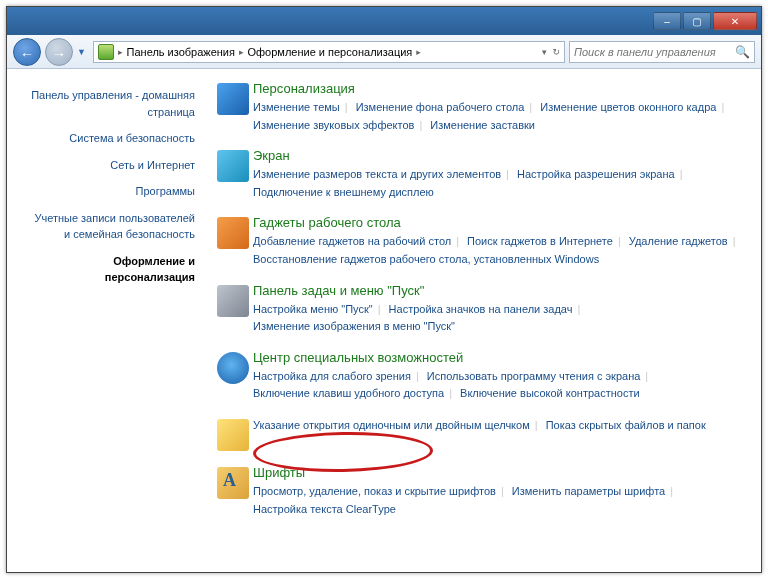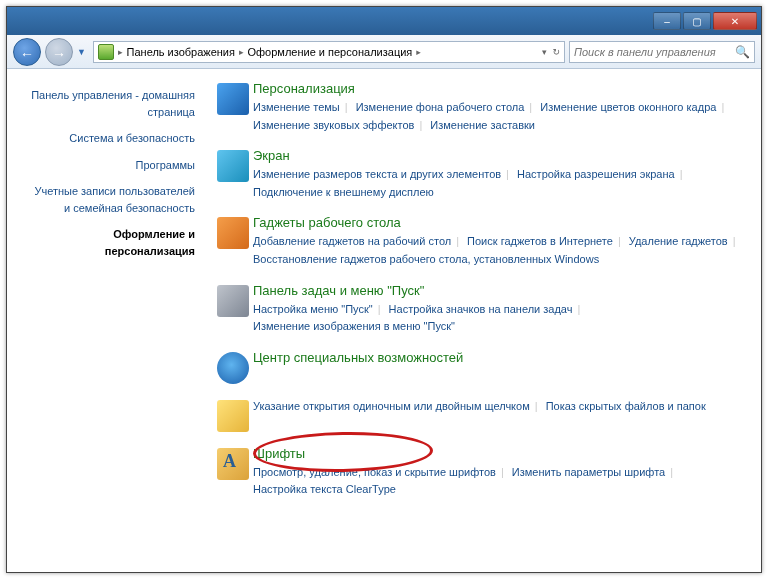--- a/index.html
+++ b/index.html
@@ -98,20 +98,21 @@
     <div class="search">
       <input placeholder="Поиск в панели управления" style="">
       <span class="mag">🔍</span>
     </div>
   </div>
 
   <div class="body">
     <div class="sidebar" id="sidebar">
       <span class="home">Панель управления - домашняя страница</span>
     <a>Система и безопасность</a>
+        <a>Сеть и Интернет</a>
         <a>Программы</a>
         <a>Учетные записи пользователей и семейная безопасность</a>
         <span class="active">Оформление и персонализация</span>
       </div>
     <div class="content" id="content">
         <div class="section">
           <div class="ico">
             <div class="ic1"></div>
           </div>
           <div class="text">
@@ -145,20 +146,21 @@
             <h3>Панель задач и меню "Пуск"</h3>
             <div class="links"><a>Настройка меню "Пуск"</a><span class="div">|</span> <a>Настройка значков на панели задач</a><span class="div">|</span> <a>Изменение изображения в меню "Пуск"</a></div>
           </div>
         </div>
         <div class="section">
           <div class="ico">
             <div class="ic5"></div>
           </div>
           <div class="text">
             <h3>Центр специальных возможностей</h3>
+            <div class="links"><a>Настройка для слабого зрения</a><span class="div">|</span> <a>Использовать программу чтения с экрана</a><span class="div">|</span> <a>Включение клавиш удобного доступа</a><span class="div">|</span> <a>Включение высокой контрастности</a></div>
           </div>
         </div>
         <div class="section">
           <div class="ico">
             <div class="ic6"></div>
           </div>
           <div class="text">
             <div class="links"><a>Указание открытия одиночным или двойным щелчком</a><span class="div">|</span> <a>Показ скрытых файлов и папок</a></div>
           </div>
         </div>

